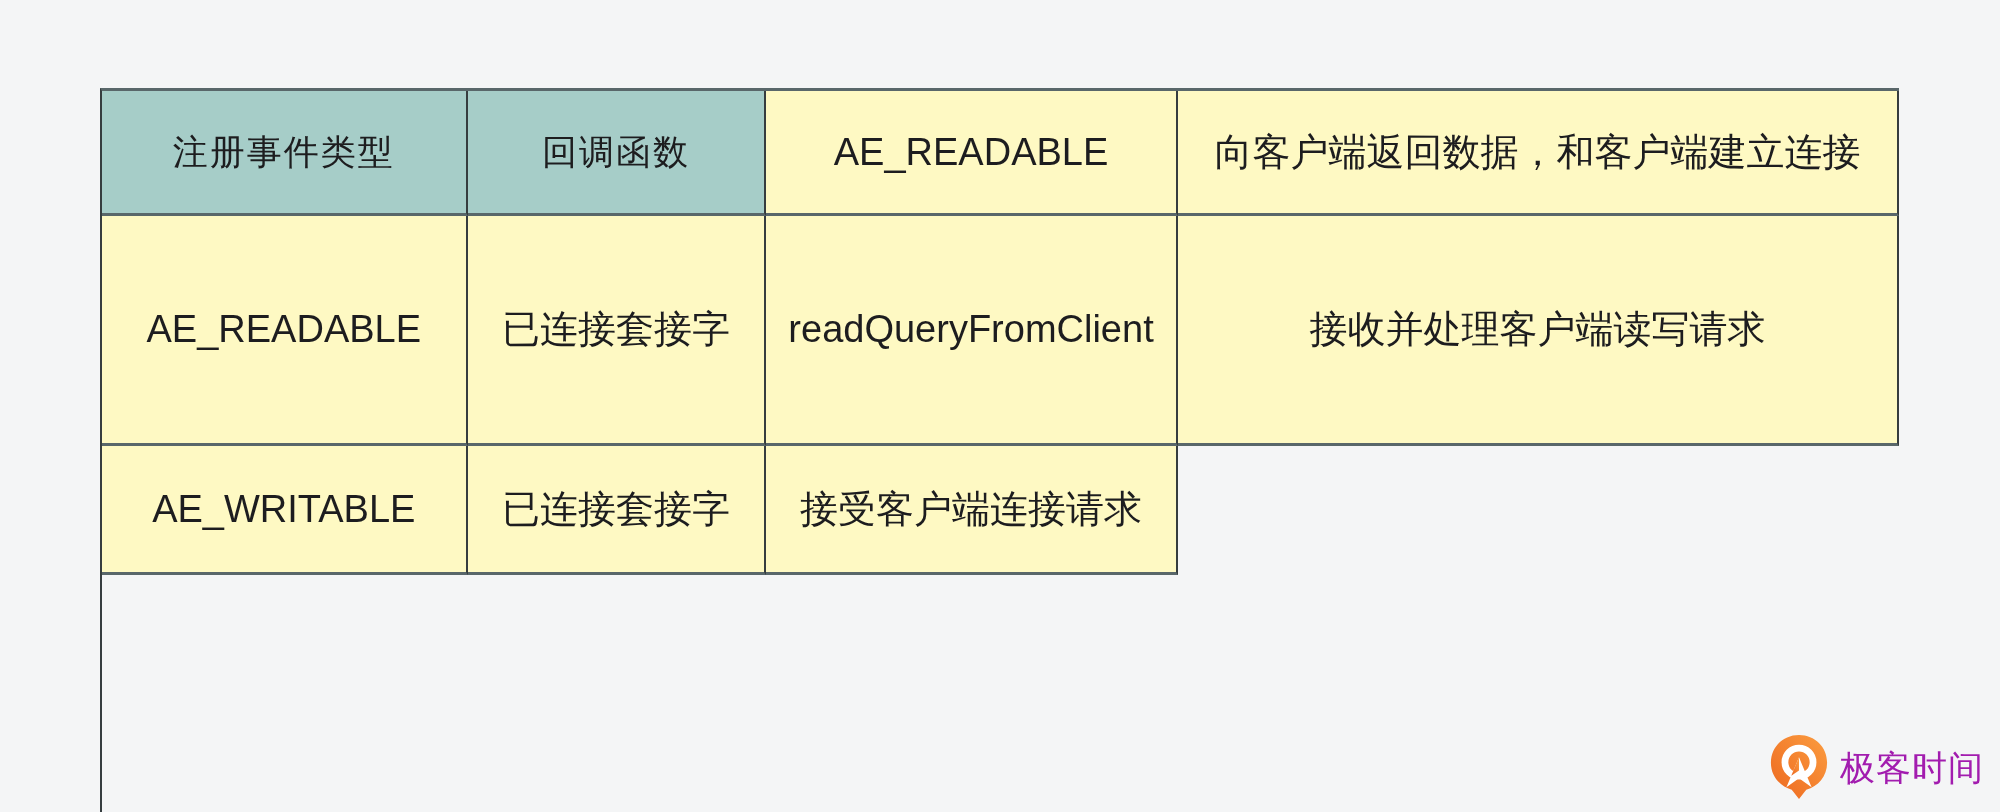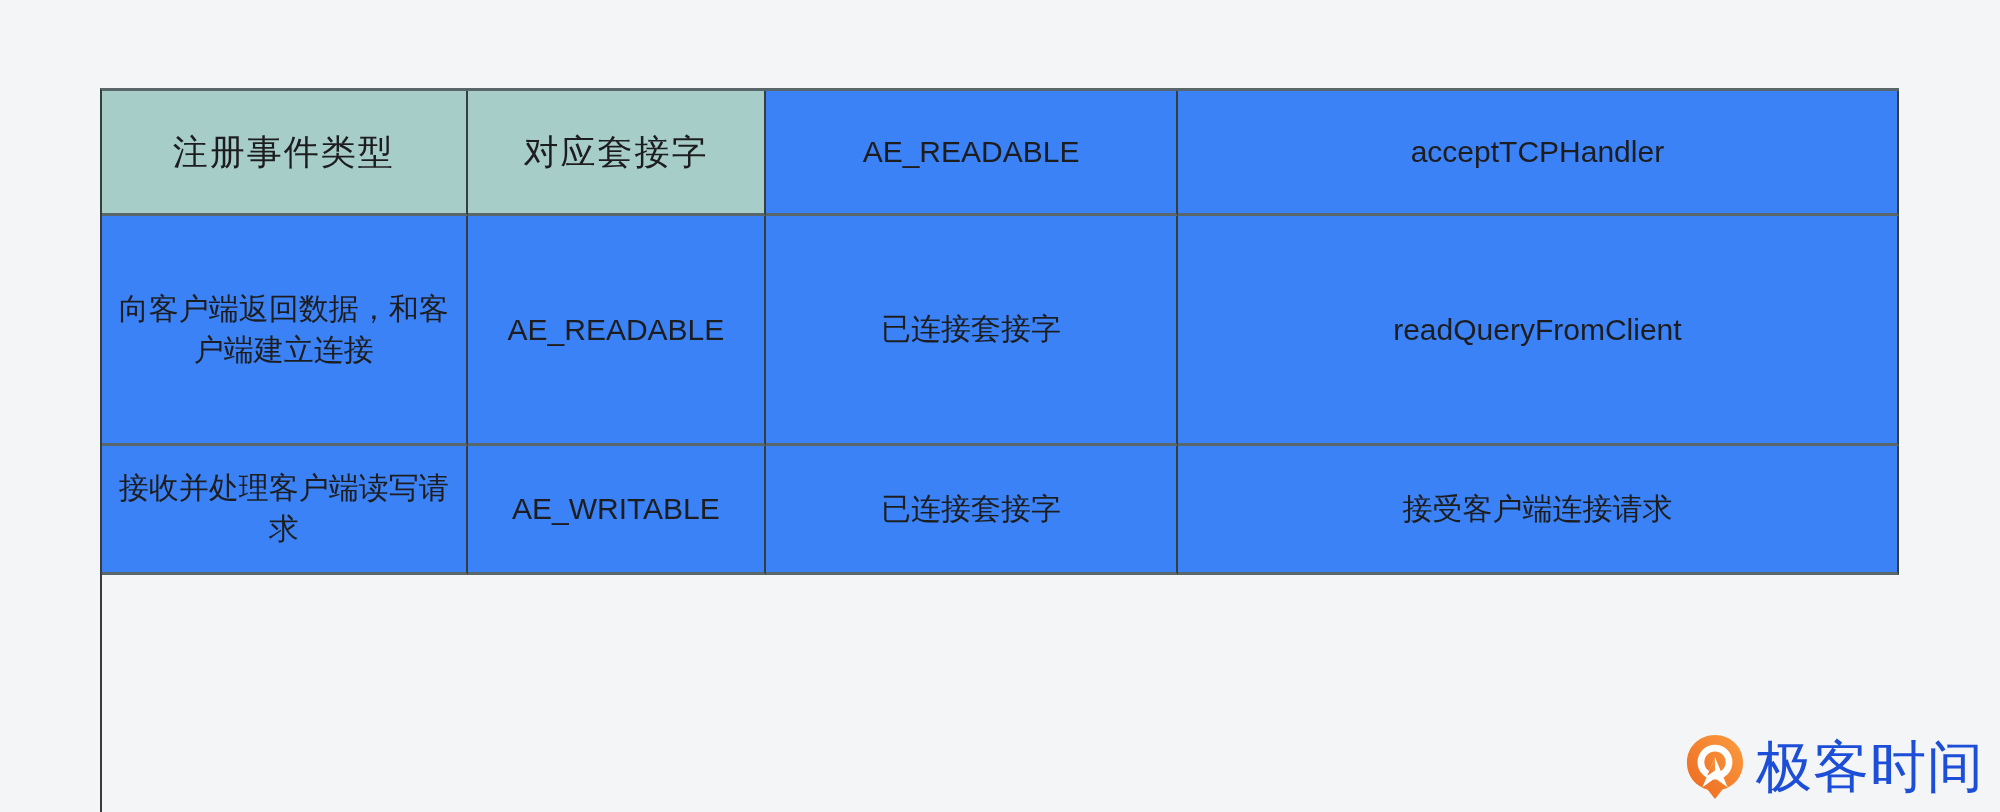--- a/index.html
+++ b/index.html
@@ -29,22 +29,22 @@
     box-sizing: border-box;
   }
   .cell {
     border-right: 2px solid #363d3f;
     border-bottom: 3px solid #59676a;
     box-sizing: border-box;
     display: flex;
     align-items: center;
     justify-content: center;
     text-align: center;
-    font-size: 30px;
-    background: #3b82f6;
+    font-size: 38px;
+    background: #fef9c3;
     padding: 0 10px;
   }
   .cell.header {
     background: #a6cdc8;
     font-size: 35px;
     letter-spacing: 2px;
     font-weight: 400;
   }
   .logo {
     position: absolute;
@@ -53,35 +53,34 @@
     display: flex;
     align-items: center;
     gap: 10px;
   }
   .logo-icon {
     width: 62px;
     height: 66px;
     flex: 0 0 auto;
   }
   .logo-text {
-    font-size: 56px;
-    color: #1d4ed8;
+    font-size: 35px;
+    color: #a21caf;
     letter-spacing: 1px;
     line-height: 1;
   }
 </style>
 </head>
 <body>
 
 <div class="event-table">
   <div class="cell header">注册事件类型</div>
-  <div class="cell header">对应套接字</div>
+  <div class="cell header">回调函数</div>
 
   <div class="cell">AE_READABLE</div>
-  <div class="cell">acceptTCPHandler</div>
   <div class="cell">向客户端返回数据，和客户端建立连接</div>
 
   <div class="cell">AE_READABLE</div>
   <div class="cell">已连接套接字</div>
   <div class="cell">readQueryFromClient</div>
   <div class="cell">接收并处理客户端读写请求</div>
 
   <div class="cell">AE_WRITABLE</div>
   <div class="cell">已连接套接字</div>
   <div class="cell">接受客户端连接请求</div>

